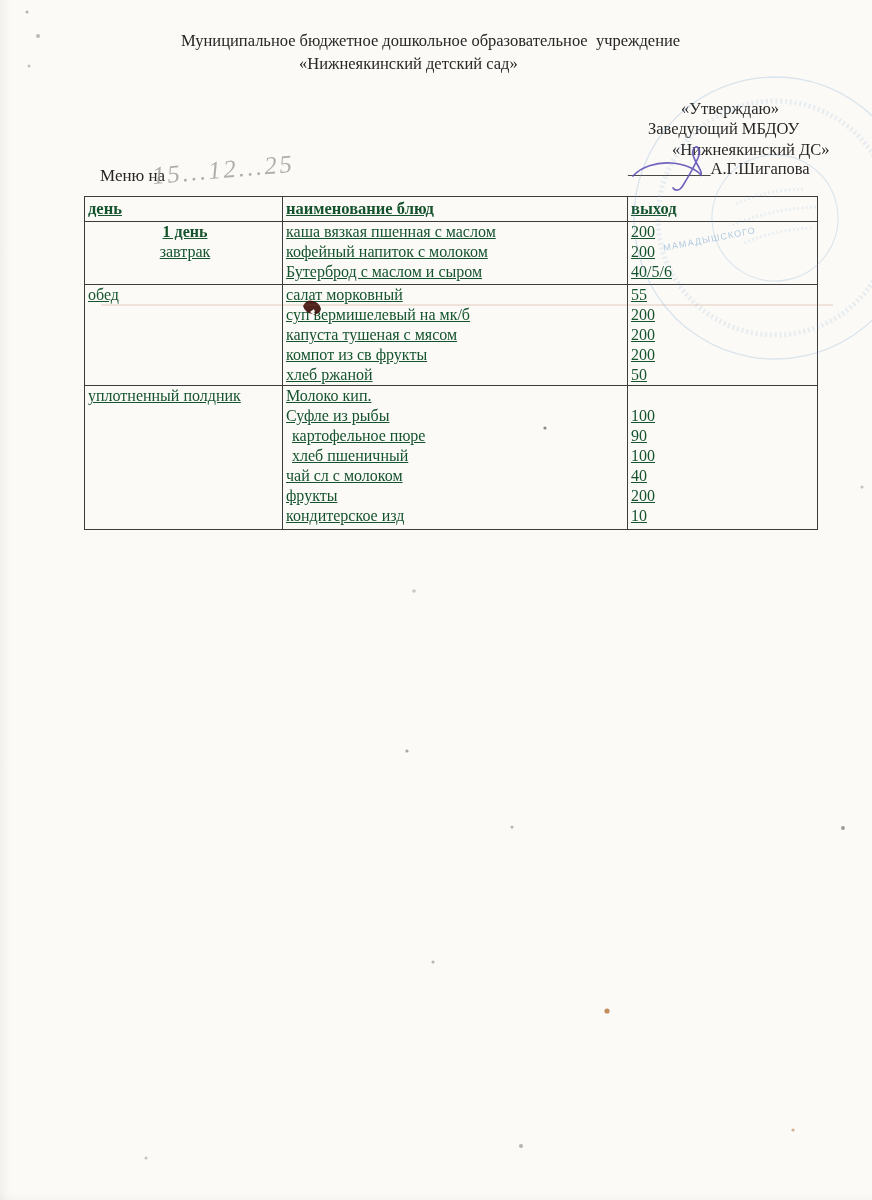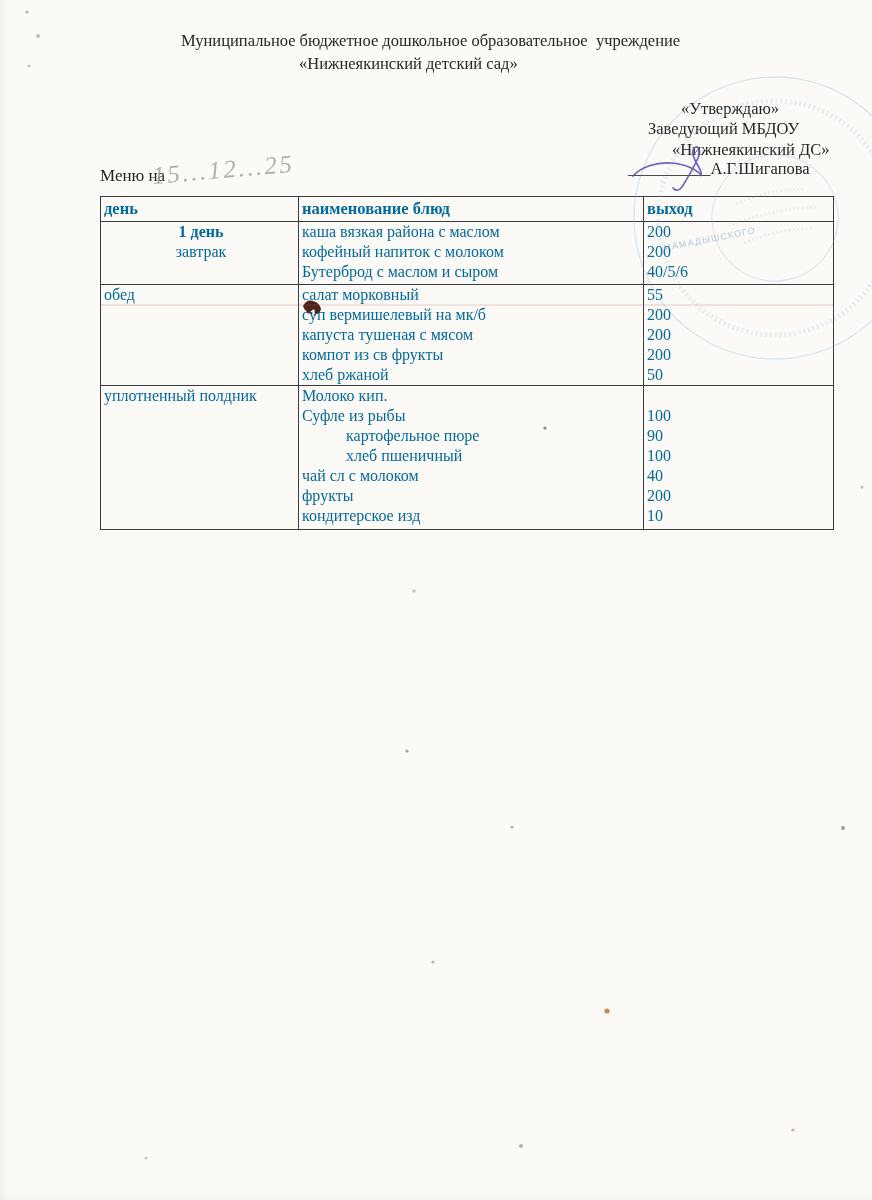--- a/index.html
+++ b/index.html
@@ -20,39 +20,39 @@
   .t1{left:181px;top:31px;font-size:16.5px;}
   .t2{left:299px;top:54px;font-size:16.5px;}
   .t3{left:196px;top:77px;font-size:16.5px;}
   .approve{left:681px;top:99px;font-size:16.5px;}
   .apos{left:648px;top:119px;font-size:16.5px;}
   .aorg{left:656px;top:140px;font-size:16.5px;margin-left:16px;}
   .asig{left:628px;top:159px;font-size:16.5px;}
   .menu-label{left:100px;top:166px;font-size:17px;}
 
   table.menu{
-    position:absolute;left:100px;top:196px;
+    position:absolute;left:84px;top:196px;
     width:733px;border-collapse:collapse;table-layout:fixed;
-    font-size:16px;color:#0369a1;
+    font-size:16px;color:#14532d;text-decoration:underline;
   }
   table.menu th, table.menu td{
     border:1.4px solid #3c3c3c;
     padding:0 0 0 3px;
     vertical-align:top;
     overflow:hidden;
   }
   table.menu th{
     text-align:left;font-weight:bold;font-size:16.5px;
     height:24px;line-height:23px;
   }
   .line{height:20px;line-height:20px;white-space:nowrap;}
   .day-cell{vertical-align:bottom;padding-bottom:2px;}
   .day-off1{padding-bottom:22px;margin-top:16px;}
   .bold{font-weight:bold;}
-  .indent1{padding-left:6px;margin-left:38px;}
+  .indent1{padding-left:6px;}
   td.h62{height:62px;text-align:center;} td.h21{height:21px;} td.h99{height:99px;} td.h143{height:143px;}
 
   svg.overlay{position:absolute;inset:0;pointer-events:none;}
 </style>
 </head>
 <body>
 
 <div class="page">
 
   <div class="abs t2">«Нижнеякинский детский сад»</div>
@@ -77,21 +77,21 @@
       <th>наименование блюд</th>
       <th>выход</th>
     </tr>
 
     <tr>
       <td class="day-cell h62">
         <div class="line bold">1 день</div>
         <div class="line">завтрак</div>
       </td>
       <td>
-        <div class="line">каша вязкая района с маслом</div>
+        <div class="line">каша вязкая пшенная с маслом</div>
         <div class="line">кофейный напиток с молоком</div>
         <div class="line">Бутерброд с маслом и сыром</div>
       </td>
       <td>
         <div class="line">200</div>
         <div class="line">200</div>
         <div class="line">40/5/6</div>
       </td>
     </tr>
 

